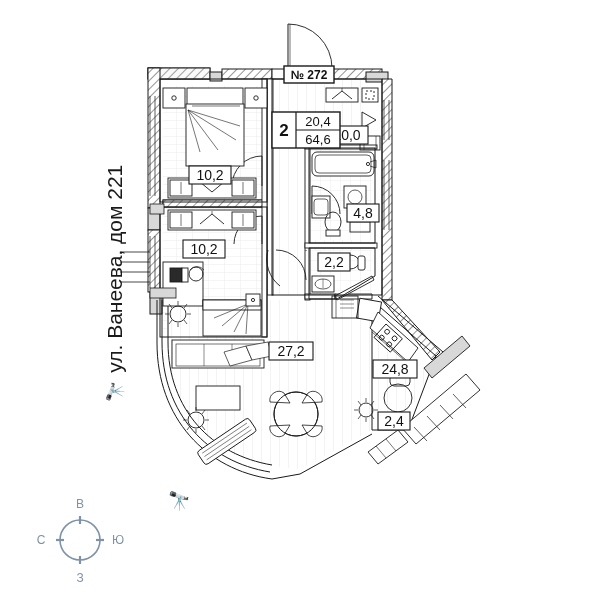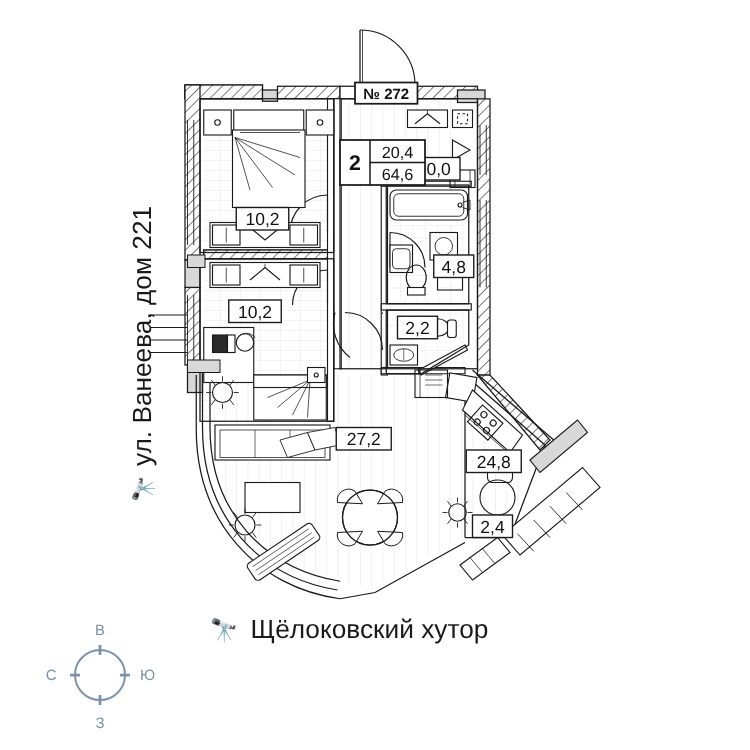--- a/index.html
+++ b/index.html
@@ -489,21 +489,20 @@
 
   </svg>
 
   <div class="street-label">
     <span class="glyph">🔭</span>
     <span>ул. Ванеева, дом 221</span>
   </div>
 
   <div class="landmark-label">
     <span class="glyph">🔭</span>
-    <span>Щёлоковский хутор</span>
   </div>
 
   <svg class="compass" viewBox="0 0 100 100">
     <circle cx="50" cy="50" r="20" fill="none" stroke="#7e92a8" stroke-width="1.6"></circle>
     <line x1="50" y1="26" x2="50" y2="34" stroke="#7e92a8" stroke-width="2.2"></line>
     <line x1="74" y1="50" x2="66" y2="50" stroke="#7e92a8" stroke-width="2.2"></line>
     <line x1="50" y1="74" x2="50" y2="66" stroke="#7e92a8" stroke-width="2.2"></line>
     <line x1="26" y1="50" x2="34" y2="50" stroke="#7e92a8" stroke-width="2.2"></line>
     <text x="50" y="18" text-anchor="middle" font-family="'Liberation Sans',sans-serif" font-size="12" fill="#7e92a8">В</text>
     <text x="88" y="54" text-anchor="middle" font-family="'Liberation Sans',sans-serif" font-size="12" fill="#7e92a8">Ю</text>

